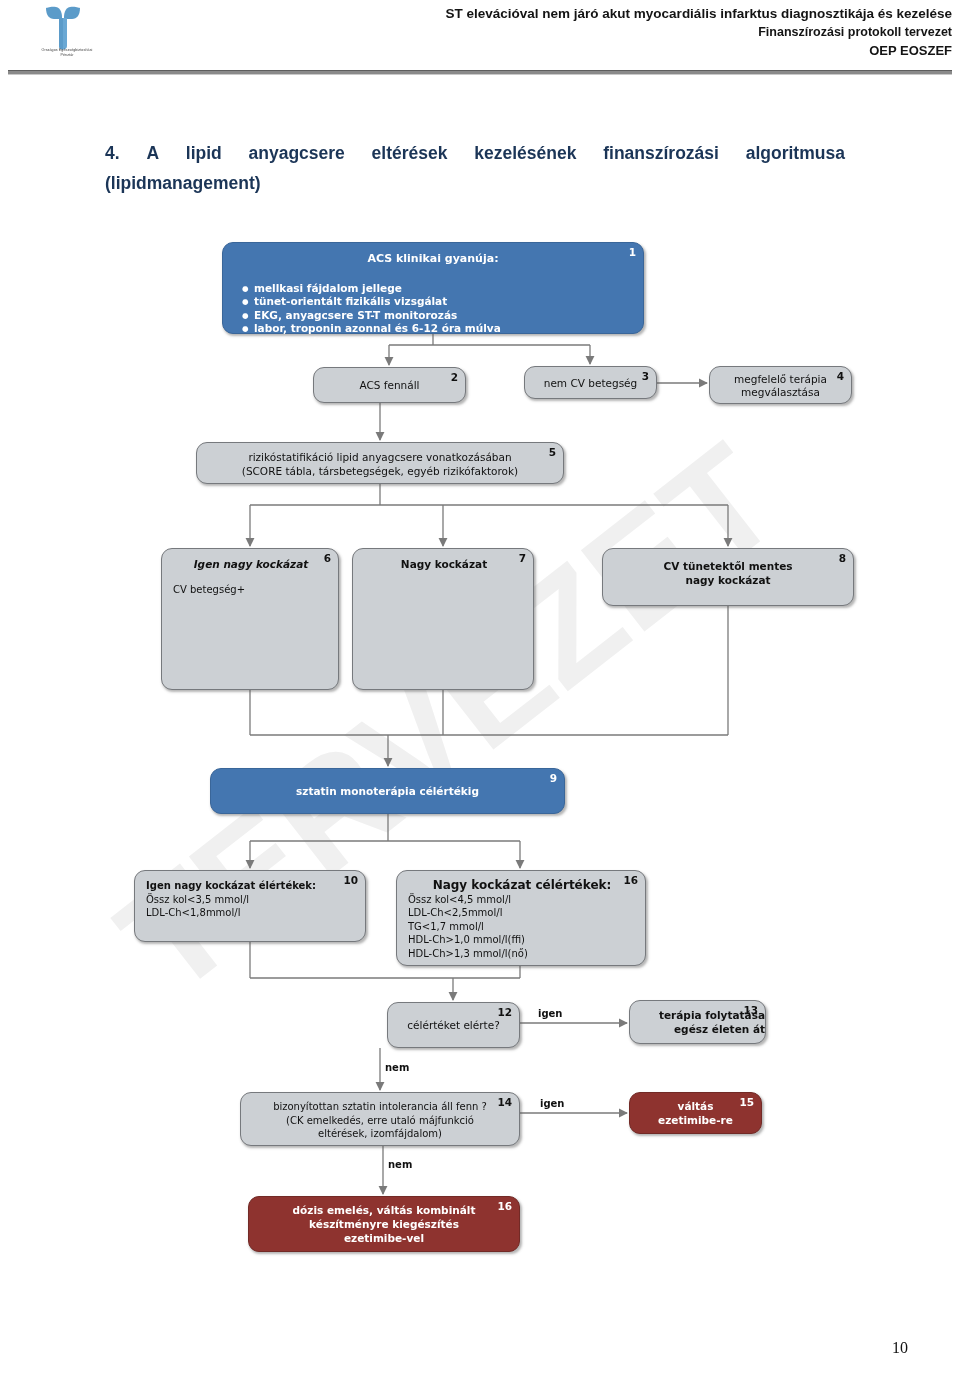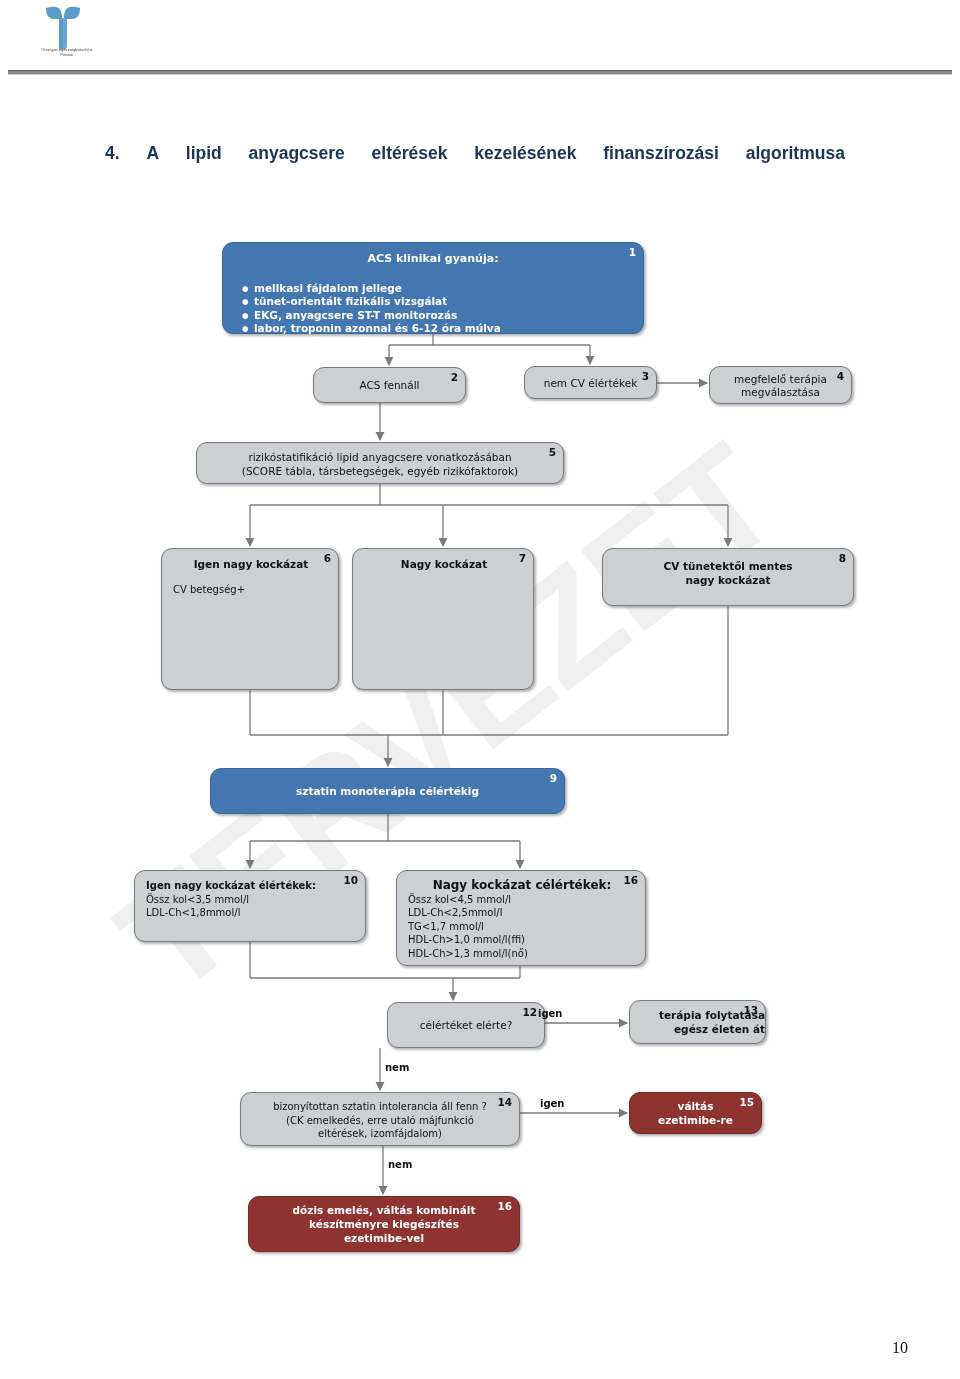--- a/index.html
+++ b/index.html
@@ -164,38 +164,38 @@
   #node1 ul { padding-left: 17px; }
   #node1 li::before { left: -12px; top: 0px; font-size: 7.5px; }
 
   #node2 { left: 313px; top: 367px; width: 153px; height: 36px; font-size: 10.5px; line-height: 34px; text-align: center; }
   #node3 { left: 524px; top: 366px; width: 133px; height: 33px; font-size: 10.5px; line-height: 32px; text-align: center; }
   #node4 { left: 709px; top: 366px; width: 143px; height: 38px; font-size: 10.5px; line-height: 13px; text-align: center; padding-top: 6px; }
 
   #node5 { left: 196px; top: 442px; width: 368px; height: 42px; font-size: 10.5px; line-height: 14px; text-align: center; padding-top: 7px; }
 
   #node6 { left: 161px; top: 548px; width: 178px; height: 142px; padding: 8px 9px 6px 11px; font-size: 10px; line-height: 14px; }
-  #node6 .title { font-size: 10.5px; margin-bottom: 12px; }
+  #node6 .title { font-size: 10.5px; margin-bottom: 12px; font-style: italic; }
   #node6 .plus { display: block; margin-bottom: 1px; }
 
   #node7 { left: 352px; top: 548px; width: 182px; height: 142px; padding: 8px 9px 6px 11px; font-size: 10px; line-height: 14px; }
   #node7 .title { font-size: 10.5px; margin-bottom: 9px; }
   #node7 ul { padding-left: 18px; }
 
   #node8 { left: 602px; top: 548px; width: 252px; height: 58px; font-size: 10.5px; line-height: 13.5px; font-weight: bold; text-align: center; padding-top: 11px; }
 
   #node9 { left: 210px; top: 768px; width: 355px; height: 46px; font-size: 10.5px; font-weight: bold; line-height: 44px; text-align: center; }
 
   #node10 { left: 134px; top: 870px; width: 232px; height: 72px; padding: 8px 9px 6px 11px; font-size: 10px; line-height: 13.5px; }
   #node10 .title { text-align: left; font-size: 10px; }
 
   #node11 { left: 396px; top: 870px; width: 250px; height: 96px; padding: 8px 9px 6px 11px; font-size: 10px; line-height: 13.5px; }
   #node11 .title { font-size: 12px; }
 
-  #node12 { left: 387px; top: 1002px; width: 158px; height: 46px; font-size: 10.5px; line-height: 44px; text-align: center; }
+  #node12 { left: 387px; top: 1002px; width: 133px; height: 46px; font-size: 10.5px; line-height: 44px; text-align: center; }
   #node13 { left: 629px; top: 1000px; width: 137px; height: 44px; font-size: 10.5px; font-weight: bold; line-height: 13.5px; text-align: right; padding-top: 8px; }
 
   #node14 { left: 240px; top: 1092px; width: 280px; height: 54px; font-size: 10px; line-height: 13.5px; text-align: center; padding-top: 7px; }
   #node15 { left: 629px; top: 1092px; width: 133px; height: 42px; font-size: 10.5px; font-weight: bold; line-height: 13.5px; text-align: center; padding-top: 7px; }
 
   #node16 { left: 248px; top: 1196px; width: 272px; height: 56px; font-size: 10.5px; font-weight: bold; line-height: 14px; text-align: center; padding-top: 6px; }
 
   .edge-label {
     position: absolute;
     font-family: "DejaVu Sans", sans-serif;
@@ -232,35 +232,41 @@
         <path d="M14,12 L22,12 L22,40 C22,42 20.5,43.5 18,43.5 C15.5,43.5 14,42 14,40 Z" fill="#6aa8d4"></path>
         <path d="M14,12 L18,12 L18,43.5 C15.5,43.5 14,42 14,40 Z" fill="#5b9bc9"></path>
       </g>
     </svg>
     <div id="logo-caption">
       <span>Országos Egészségbiztosítási</span><br>
       <span>Pénztár</span>
     </div>
   </div>
 
+  <div id="header-titles">
+    <div class="hdr-line1">ST elevációval nem járó akut myocardiális infarktus diagnosztikája és kezelése</div>
+    <div class="hdr-line2">Finanszírozási protokoll tervezet</div>
+    <div class="hdr-line3">OEP EOSZEF</div>
+  </div>
 
   <div id="header-rule"></div>
 </div>
 
 <h1 id="section-title">
   <span class="l1">
     <span>4.</span>
     <span>A</span>
     <span>lipid</span>
     <span>anyagcsere</span>
     <span>eltérések</span>
     <span>kezelésének</span>
     <span>finanszírozási</span>
     <span>algoritmusa</span>
   </span>
+  <span class="l2">(lipidmanagement)</span>
 </h1>
 
 <svg id="watermark" viewBox="0 0 840 760">
   <text x="420" y="430" text-anchor="middle" transform="rotate(-38 420 430)">TERVEZET</text>
 </svg>
 
 <svg id="connectors" viewBox="0 0 960 1379">
   <defs>
     <marker id="arw" viewBox="0 0 10 10" refX="9" refY="5" markerWidth="7" markerHeight="7" orient="auto-start-reverse">
       <path d="M 0 0 L 10 5 L 0 10 z" fill="#7a7a7a"></path>
@@ -323,21 +329,21 @@
     </ul>
   </div>
 
   <div id="node2" class="node gray">
     <span class="num">2</span>
     <span>ACS fennáll</span>
   </div>
 
   <div id="node3" class="node gray">
     <span class="num">3</span>
-    <span>nem CV élértékek</span>
+    <span>nem CV betegség</span>
   </div>
 
   <div id="node4" class="node gray">
     <span class="num">4</span>
     <span>megfelelő terápia</span><br>
     <span>megválasztása</span>
   </div>
 
   <div id="node5" class="node gray">
     <span class="num">5</span>

